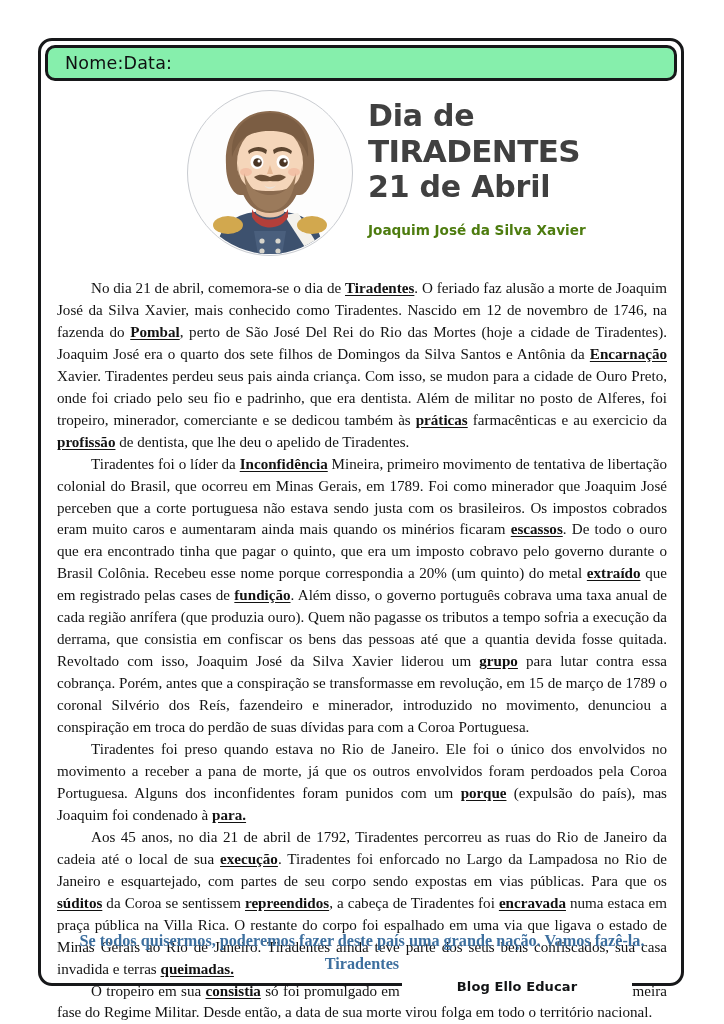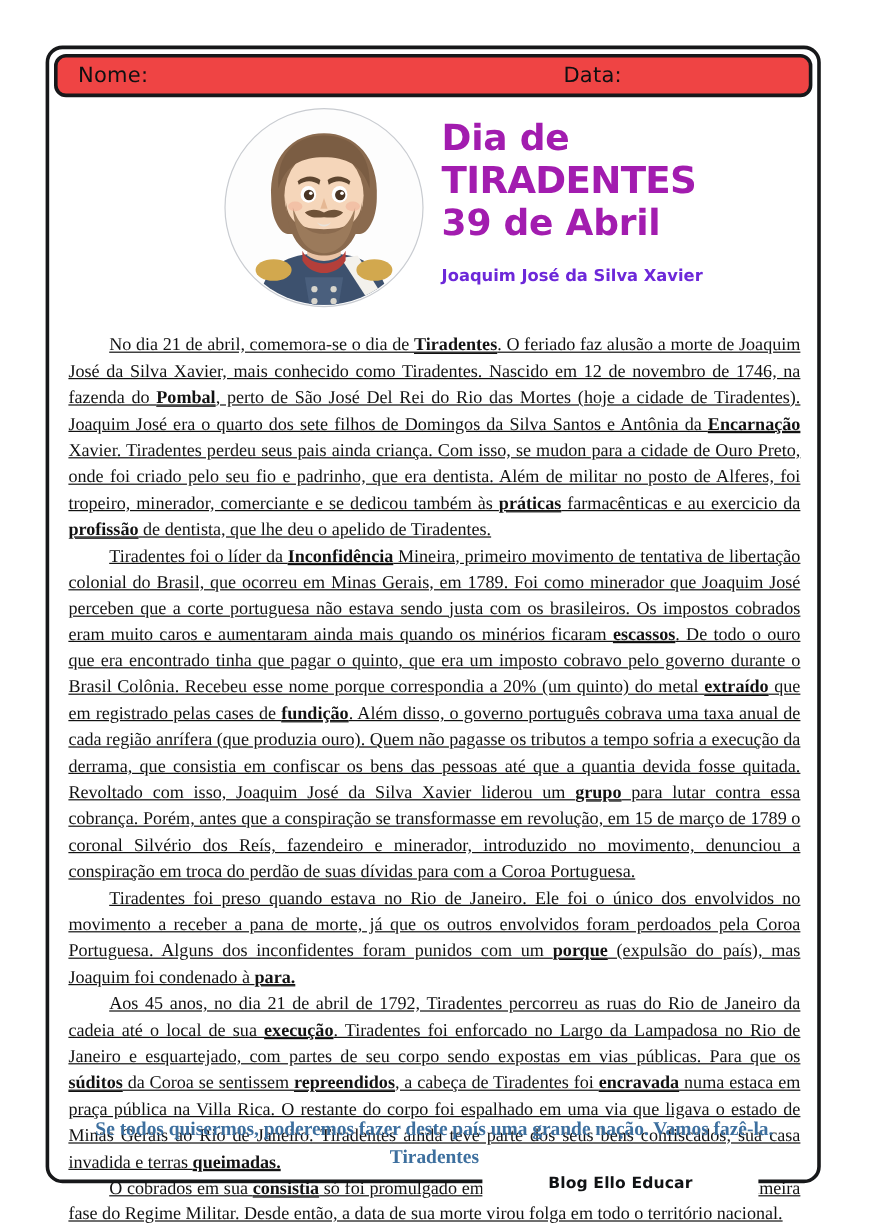--- a/index.html
+++ b/index.html
@@ -32,33 +32,33 @@
   
   .namebar {
     position: absolute;
     left: 45px;
     top: 45px;
     width: 632px;
     height: 36px;
     box-sizing: border-box;
     border: 3px solid #17181a;
     border-radius: 10px;
-    background: #ef4444;
+    background: #86efac;
     display: flex;
     align-items: center;
     font-family: "DejaVu Sans", "Liberation Sans", sans-serif;
   }
   .namebar .field {
     font-size: 17.5px;
     font-weight: 500;
     letter-spacing: .2px;
     color: #0f1011;
   }
   .namebar .field.nome { margin-left: 17px; }
-  .namebar .field.data { margin-left: 346px; }
+  .namebar .field.data { }
 
   
   .header {
     position: absolute;
     left: 55px;
     top: 88px;
     width: 616px;
     height: 178px;
   }
   .portrait {
@@ -77,50 +77,49 @@
   .titleblock {
     position: absolute;
     left: 313px;
     top: 10px;
     width: 300px;
     font-family: "DejaVu Sans", "Liberation Sans", sans-serif;
   }
   .titleblock .t-line {
     font-size: 30px;
     font-weight: 700;
-    color: #a21caf;
+    color: #404040;
     line-height: 1.17;
     letter-spacing: -0.2px;
     white-space: nowrap;
   }
   .titleblock .t-line.big { font-size: 31px; letter-spacing: -0.6px; }
   .titleblock .subtitle {
     margin-top: 18px;
     font-size: 13.6px;
     font-weight: 700;
-    color: #6d28d9;
+    color: #4d7c0f;
     white-space: nowrap;
   }
 
   
   .content {
     position: absolute;
     left: 57px;
     top: 278px;
     width: 610px;
   }
   .content p {
     margin: 0;
     font-size: 15.1px;
     line-height: 1.455;
     text-align: justify;
     text-indent: 34px;
     color: #121212;
     hyphens: none;
-    text-decoration: underline;
   }
   .content p + p { margin-top: 0px; }
   .content b {
     font-weight: 700;
     text-decoration: underline;
     text-underline-offset: 1.5px;
   }
 
   
   .quote {
@@ -225,36 +224,36 @@
         <ellipse cx="106" cy="81" rx="6" ry="4" fill="#f0b39a" opacity=".6"></ellipse>
 
         <path d="M76 94 C79 97 85 97 88 94 C85 99 79 99 76 94 Z" fill="#e8e3dc"></path>
       </g>
     </svg>
   </div>
 
   <div class="titleblock">
     <div class="t-line">Dia de</div>
     <div class="t-line big">TIRADENTES</div>
-    <div class="t-line">39 de Abril</div>
+    <div class="t-line">21 de Abril</div>
     <div class="subtitle">Joaquim José da Silva Xavier</div>
   </div>
 </div>
 
 <div class="content">
 
   <p><span>No dia 21 de abril, comemora-se o dia de </span><b>Tiradentes</b><span>. O feriado faz alusão a morte de Joaquim José da Silva Xavier, mais conhecido como Tiradentes. Nascido em 12 de novembro de 1746, na fazenda do </span><b>Pombal</b><span>, perto de São José Del Rei do Rio das Mortes (hoje a cidade de Tiradentes). Joaquim José era o quarto dos sete filhos de Domingos da Silva Santos e Antônia da </span><b>Encarnação</b><span> Xavier.  Tiradentes perdeu seus pais ainda criança. Com isso, se mudon para a cidade de Ouro Preto, onde foi criado pelo seu fio e padrinho, que era dentista. Além de militar no posto de Alferes, foi tropeiro, minerador, comerciante e se dedicou também às </span><b>práticas</b><span> farmacênticas e au exercicio da </span><b>profissão</b><span> de dentista, que lhe deu o apelido de Tiradentes.</span></p>
 
   <p><span>Tiradentes foi o líder da </span><b>Inconfidência</b><span> Mineira, primeiro movimento de tentativa de libertação colonial do Brasil, que ocorreu em Minas Gerais, em 1789. Foi como minerador que Joaquim José perceben que a corte portuguesa não estava sendo justa com os brasileiros. Os impostos cobrados eram muito caros e aumentaram ainda mais quando os minérios ficaram </span><b>escassos</b><span>.  De todo o ouro que era encontrado tinha que pagar o quinto, que era um imposto cobravo pelo governo durante o Brasil Colônia. Recebeu esse nome porque correspondia a 20% (um quinto) do metal </span><b>extraído</b><span> que em registrado pelas cases de </span><b>fundição</b><span>. Além disso, o governo português cobrava uma taxa anual de cada região anrífera (que produzia ouro). Quem não pagasse os tributos a tempo sofria a execução da derrama, que consistia em confiscar os bens das pessoas até que a quantia devida fosse quitada. Revoltado com isso, Joaquim José da Silva Xavier liderou um </span><b>grupo</b><span> para lutar contra essa cobrança. Porém, antes que a conspiração se transformasse em revolução, em 15 de março de 1789 o coronal Silvério dos Reís, fazendeiro e minerador, introduzido no movimento, denunciou a conspiração em troca do perdão de suas dívidas para com a Coroa Portuguesa.</span></p>
 
   <p><span>Tiradentes foi preso quando estava no Rio de Janeiro. Ele foi o único dos envolvidos no movimento a receber a pana de morte, já que os outros envolvidos foram perdoados pela Coroa Portuguesa. Alguns dos inconfidentes foram punidos com um </span><b>porque</b><span> (expulsão do país), mas Joaquim foi  condenado  à </span><b>para.</b></p>
 
   <p><span>Aos 45 anos, no dia 21 de abril de 1792, Tiradentes percorreu as ruas do Rio de Janeiro da cadeia até o local de sua </span><b>execução</b><span>. Tiradentes foi enforcado no Largo da Lampadosa no Rio de Janeiro e esquartejado, com partes de seu corpo sendo expostas em vias públicas. Para que os </span><b>súditos</b><span> da Coroa se sentissem </span><b>repreendidos</b><span>, a cabeça de Tiradentes foi </span><b>encravada</b><span> numa estaca em praça pública na Villa Rica.  O restante do corpo foi espalhado em uma via que ligava o estado de Minas Gerais ao Rio de Janeiro. Tiradentes ainda teve parte dos seus bens confiscados, sua casa invadida e terras </span><b>queimadas.</b></p>
 
-  <p><span>O cobrados em sua </span><b>consistia</b><span> só foi promulgado em 9 de dezembro de 1965, durante a primeira fase do Regime Militar. Desde então, a data de sua morte virou folga em todo o território nacional.</span></p>
+  <p><span>O tropeiro em sua </span><b>consistia</b><span> só foi promulgado em 9 de dezembro de 1965, durante a primeira fase do Regime Militar. Desde então, a data de sua morte virou folga em todo o território nacional.</span></p>
 </div>
 
 <div class="quote" style="color: rgb(61, 111, 158); margin-top: 27px;">
   <div>Se todos quisermos, poderemos fazer deste país uma grande nação. Vamos fazê-la.</div>
   <div>Tiradentes</div>
 </div>
 
 <div class="footer">
   <span class="brand">Blog Ello Educar</span>
 </div>

